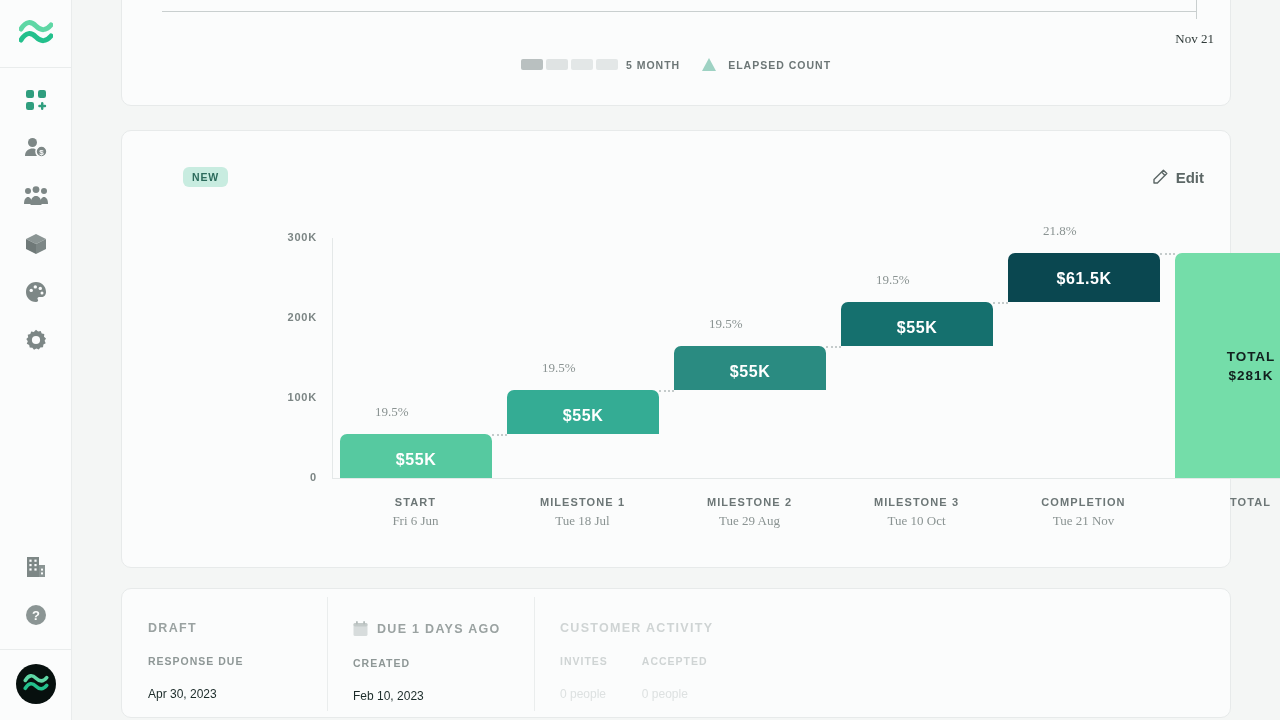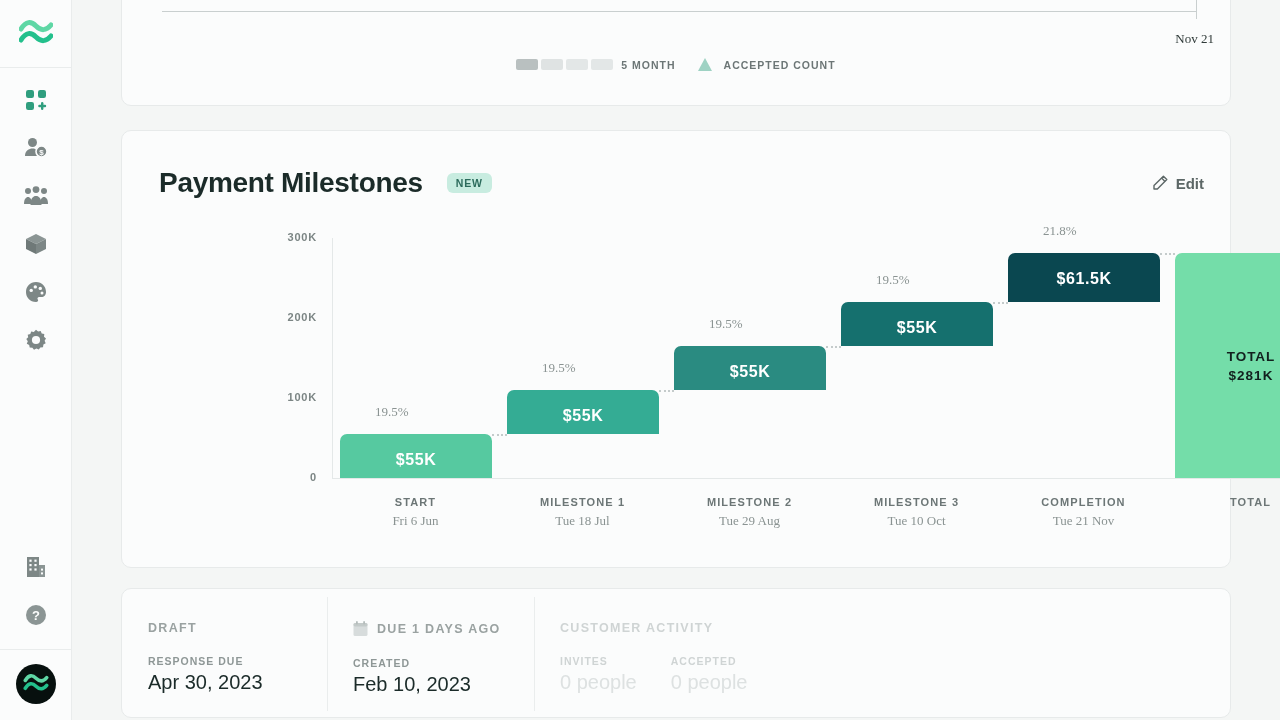--- a/index.html
+++ b/index.html
@@ -171,21 +171,21 @@
     font-size: 12.5px; font-weight: bold; letter-spacing: 1.3px;
     color: #9aa2a1; display: flex; align-items: center; gap: 9px;
   }
   .stat-head.faded { color: #cfd4d4; }
   .stat-row { display: flex; margin-top: 20px; }
   .stat-cell { margin-right: 34px; }
   .stat-cell .lbl {
     font-size: 10.5px; font-weight: bold; letter-spacing: 1px; color: #8e9796;
   }
   .stat-cell .val {
-    font-size: 20px; color: #1b2b29; margin-top: 4px;
+    font-size: 12px; color: #1b2b29; margin-top: 20px;
   }
   .stat-cell.faded .lbl { color: #cfd4d4; }
   .stat-cell.faded .val { color: #dde1e1; }
 </style>
 </head>
 <body>
 
 <div id="root">
 
   <nav class="sidebar">
@@ -296,29 +296,28 @@
         <span class="scale">
             <i></i>
             <i></i>
             <i></i>
             <i></i>
           </span>
         <span class="legend-text">5 MONTH</span>
       </div>
       <div style="display:flex;align-items:center;gap:12px;">
         <span class="tri"></span>
-        <span class="legend-text" style="margin-left:0">ACCEPTED COUNT</span>
+        <span class="legend-text" style="margin-left:0">ELAPSED COUNT</span>
       </div>
     </div>
   </section>
 
   <section class="card" id="milestones-card">
 
     <div class="ms-header">
-      <span class="ms-title">Payment Milestones</span>
       <span class="badge-new">NEW</span>
       <span class="edit-btn">
         <svg width="16" height="16" viewBox="0 0 16 16">
           <path d="M11.4 1.2 L14.8 4.6 L5.4 14 L2 14 L2 10.6 Z" fill="none" stroke="#5c6766" stroke-width="1.4" stroke-linejoin="round"></path>
           <path d="M9.6 3 L13 6.4" stroke="#5c6766" stroke-width="1.4"></path>
         </svg>
         <span>Edit</span>
       </span>
     </div>
 

